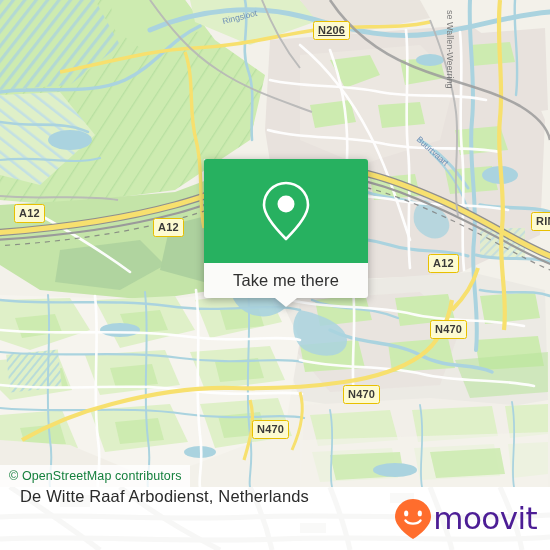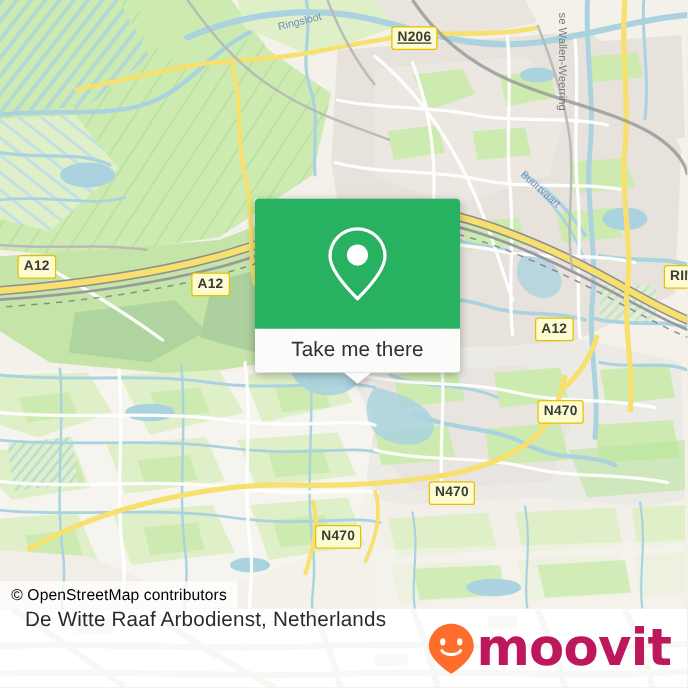--- a/index.html
+++ b/index.html
@@ -27,21 +27,21 @@
 
   
   .attribution {
     position: absolute;
     left: 0; bottom: 0;
     height: 22px;
     padding: 0 8px 0 9px;
     display: flex; align-items: center;
     background: rgba(255,255,255,0.78);
     font-size: 12.5px;
-    color: #000000;
+    color: #15803d;
     letter-spacing: 0.1px;
     white-space: nowrap;
   }
 
   
   .callout {
     position: absolute;
     left: 204px; top: 125px;
     width: 164px;
     filter: drop-shadow(0 2px 4px rgba(0,0,0,0.30));
@@ -101,23 +101,23 @@
     z-index: 2;
   }
   .footer-logo {
     position: absolute;
     right: 13px; top: 50%;
     transform: translateY(-50%);
     display: flex; align-items: center;
     z-index: 2;
   }
   .logo-wordmark {
-    font-size: 41px;
-    font-weight: bold;
-    color: #be185d;
+    font-size: 31px;
+    font-weight: normal;
+    color: #4c1d95;
     letter-spacing: -0.6px;
     margin-left: 1px;
     line-height: 1;
     font-family: "DejaVu Sans", sans-serif;
   }
 
   
   .shield {
     position: absolute;
     background: #fdfbd0;

